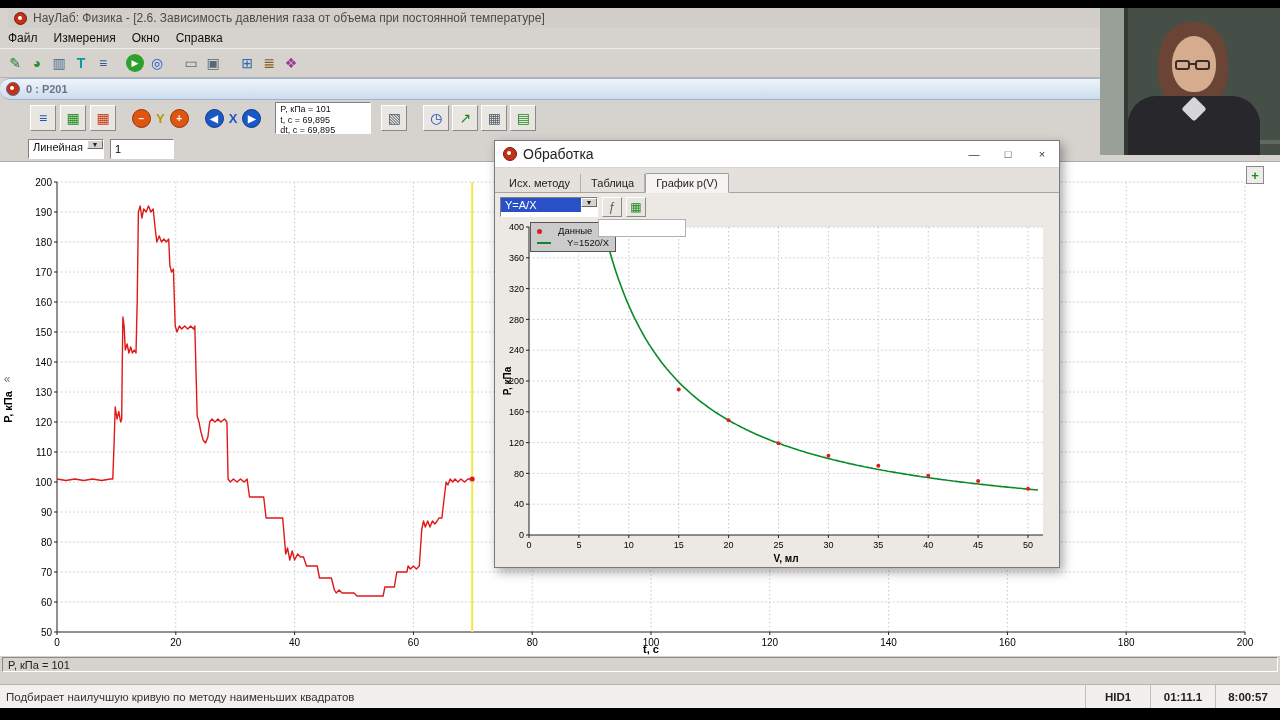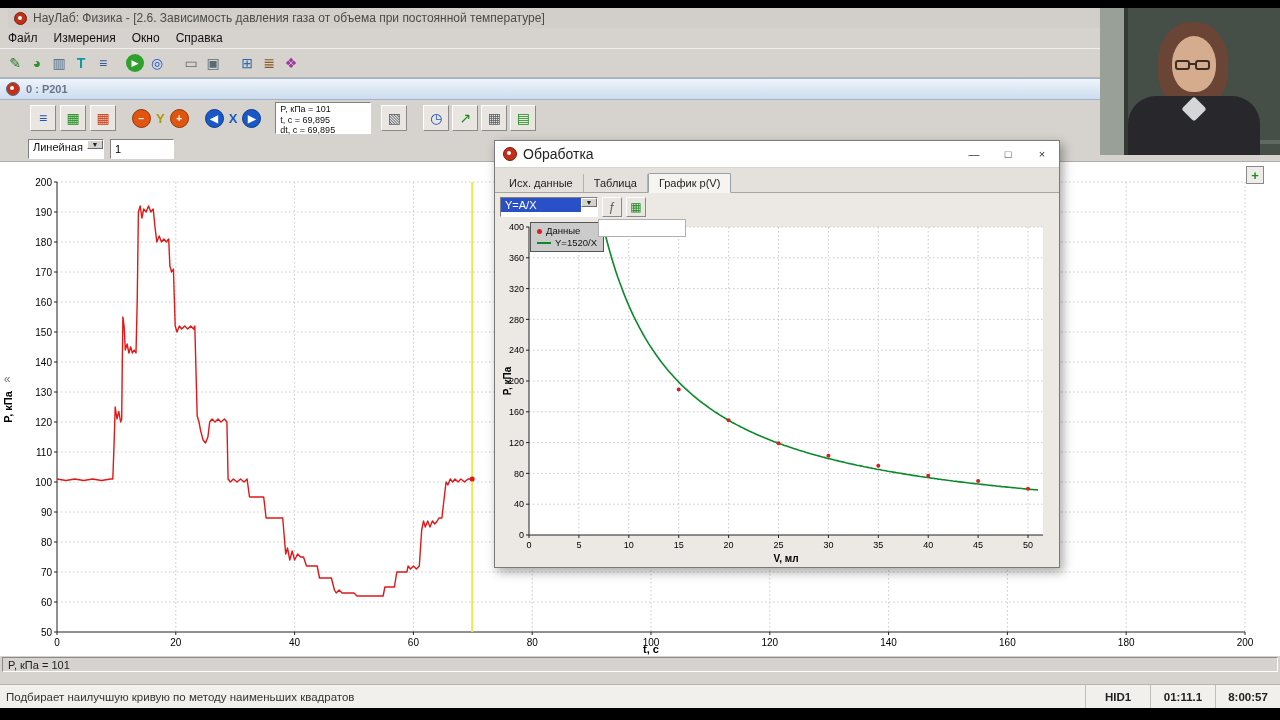--- a/index.html
+++ b/index.html
@@ -20,21 +20,21 @@
   .toolbar{left:0;top:48px;width:1280px;height:30px;background:#d6d3ce;border-top:1px solid #efede9;
            border-bottom:1px solid #b8b5b0;display:flex;align-items:center;padding-left:4px;box-sizing:border-box;}
   .tbtn{width:22px;height:22px;display:flex;align-items:center;justify-content:center;font-size:14px;}
   .tbtn.round{width:18px;height:18px;border-radius:50%;font-size:9px;margin:0 2px;}
   .tbtn.bold{font-weight:bold;}
   .tbtn.gap{margin-left:12px;}
 
   
   .subheader{left:0;top:78px;width:1280px;height:22px;background:linear-gradient(#eef4fb,#cddcee);
              border-top:1px solid #9fb3cc;border-bottom:1px solid #9fb3cc;display:flex;align-items:center;
-             gap:6px;padding-left:6px;box-sizing:border-box;}
+             gap:6px;padding-left:6px;box-sizing:border-box;border-radius:10px;}
   .panel-icon{width:12px;height:12px;border-radius:50%;background:#c23018;border:1px solid #5a6b8a;position:relative;}
   .panel-icon:after{content:"";position:absolute;left:3px;top:3px;width:4px;height:4px;border-radius:50%;background:#fff;}
   .panel-title{font-size:11px;font-weight:bold;color:#6a7486;}
   .subtoolbar{left:0;top:100px;width:1280px;height:36px;background:#d6d3ce;display:flex;align-items:center;
               gap:4px;padding-left:30px;box-sizing:border-box;}
   .sbtn{width:26px;height:26px;background:#e9e6e1;border:1px solid;border-color:#fff #8a8a8a #8a8a8a #fff;
         display:flex;align-items:center;justify-content:center;font-size:14px;box-sizing:border-box;}
   .cbtn{width:17px;height:17px;border-radius:50%;color:#fff;font-size:10px;font-weight:bold;
         display:flex;align-items:center;justify-content:center;}
   .cbtn.orange{background:#e05510;border:1px solid #90330a;}
@@ -88,21 +88,21 @@
   .tab{padding:3px 10px;font-size:11px;color:#222;border-right:1px solid #b5b2ad;}
   .tab.active{background:#f6f4f0;border:1px solid #98a0a8;border-bottom:1px solid #f6f4f0;margin-bottom:-1px;
               border-radius:2px 2px 0 0;}
   .dlg-toolbar{height:28px;display:flex;align-items:center;gap:4px;padding-left:5px;background:#ece9e4;}
   .fit-combo{width:98px;}
   .fit-combo .cval{background:#2a50c8;color:#fff;}
   .dbtn{width:20px;height:20px;background:#e9e6e1;border:1px solid;border-color:#fff #8a8a8a #8a8a8a #fff;
         display:flex;align-items:center;justify-content:center;font-size:12px;box-sizing:border-box;}
   .chart2wrap{left:4px;top:78px;width:558px;height:346px;}
   .legend{left:31px;top:3px;background:#cbcbcb;border:1px solid #555;padding:2px 6px;font-size:9.5px;line-height:12px;}
-  .lrow{display:flex;align-items:center;gap:4px;white-space:nowrap;}
+  .lrow{display:flex;align-items:center;gap:16px;white-space:nowrap;}
   .lmark.dot{width:5px;height:5px;border-radius:50%;background:#d82020;}
   .lmark.line{width:14px;height:2px;background:#0a8a28;}
   .fitbox{left:99px;top:0;width:86px;height:16px;background:#fff;border:1px solid #b0b0b0;}
 
   
   .webcam{left:1100px;top:8px;width:180px;height:147px;background:#454f47;overflow:hidden;}
   .wc-door{left:0;top:0;width:24px;height:147px;background:#98a098;}
   .wc-frame{left:24px;top:0;width:4px;height:147px;background:#333a34;}
   .wc-tray{left:28px;top:132px;width:152px;height:4px;background:#5f6a60;}
   .wc-hair{left:58px;top:14px;width:70px;height:86px;background:#6a4434;border-radius:46% 46% 40% 40%;}
@@ -299,21 +299,21 @@
   <div class="dlg-title">
     <span class="dlg-icon"></span>
     <span class="dlg-title-text">Обработка</span>
     <span class="dlg-buttons">
       <span class="wbtn">—</span>
       <span class="wbtn">□</span>
       <span class="wbtn">×</span>
     </span>
   </div>
   <div class="tabs">
-    <span class="tab">Исх. данные</span>
+    <span class="tab">Исх. методу</span>
     <span class="tab">Таблица</span>
     <span class="tab active">График p(V)</span>
   </div>
   <div class="dlg-toolbar">
     <div class="combo fit-combo">
       <span class="cval">Y=A/X</span>
       <span class="carr">▼</span>
     </div>
     <div class="dbtn c-gray">ƒ</div>
     <div class="dbtn c-green">▦</div>

